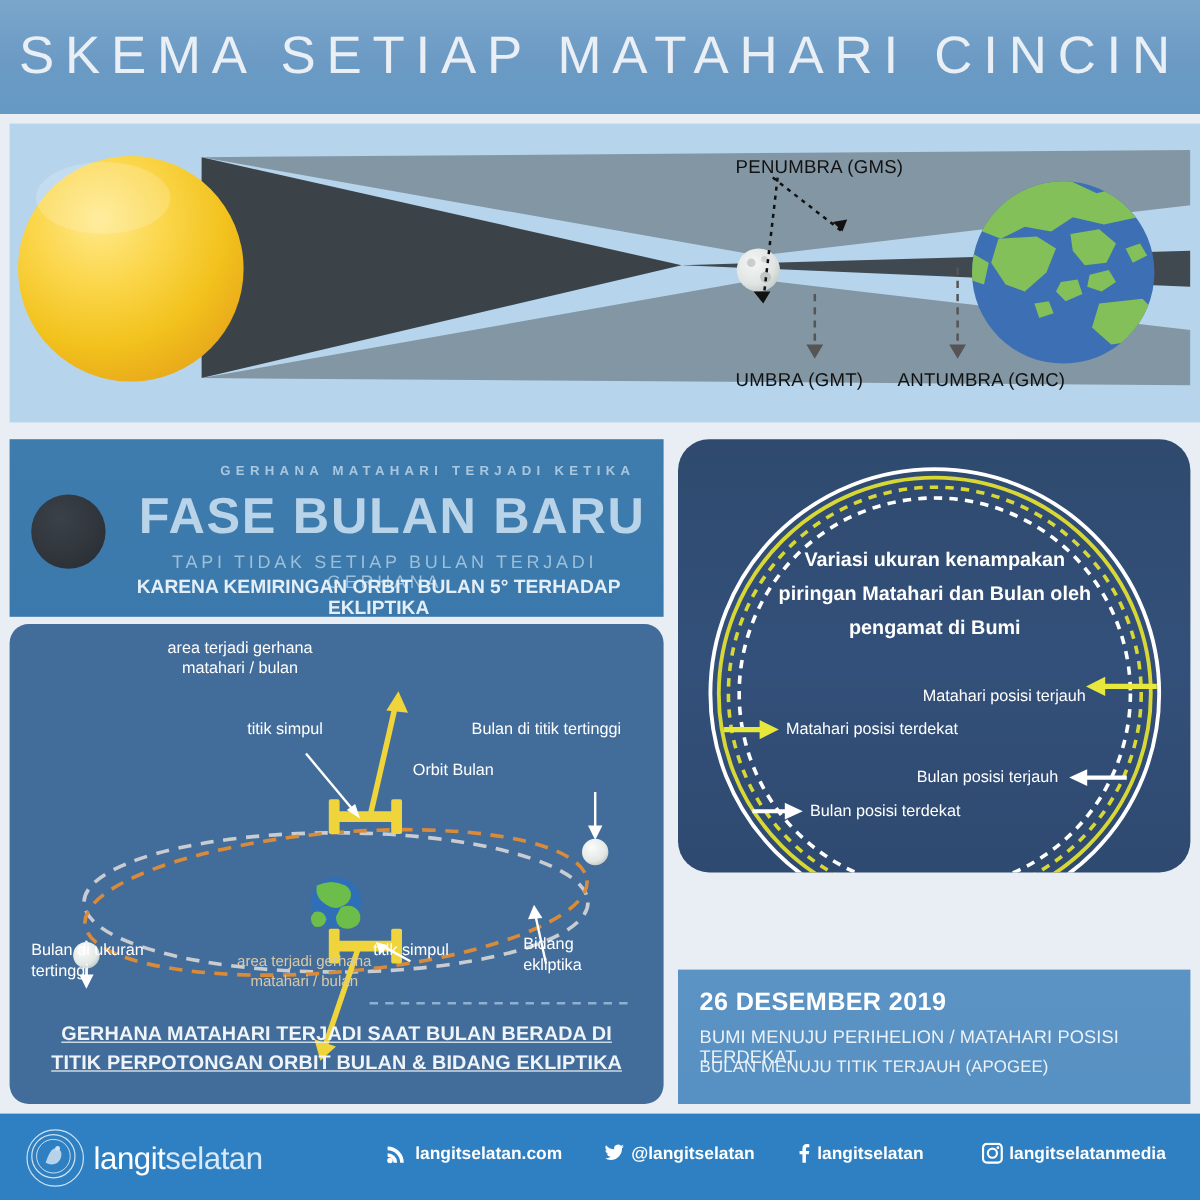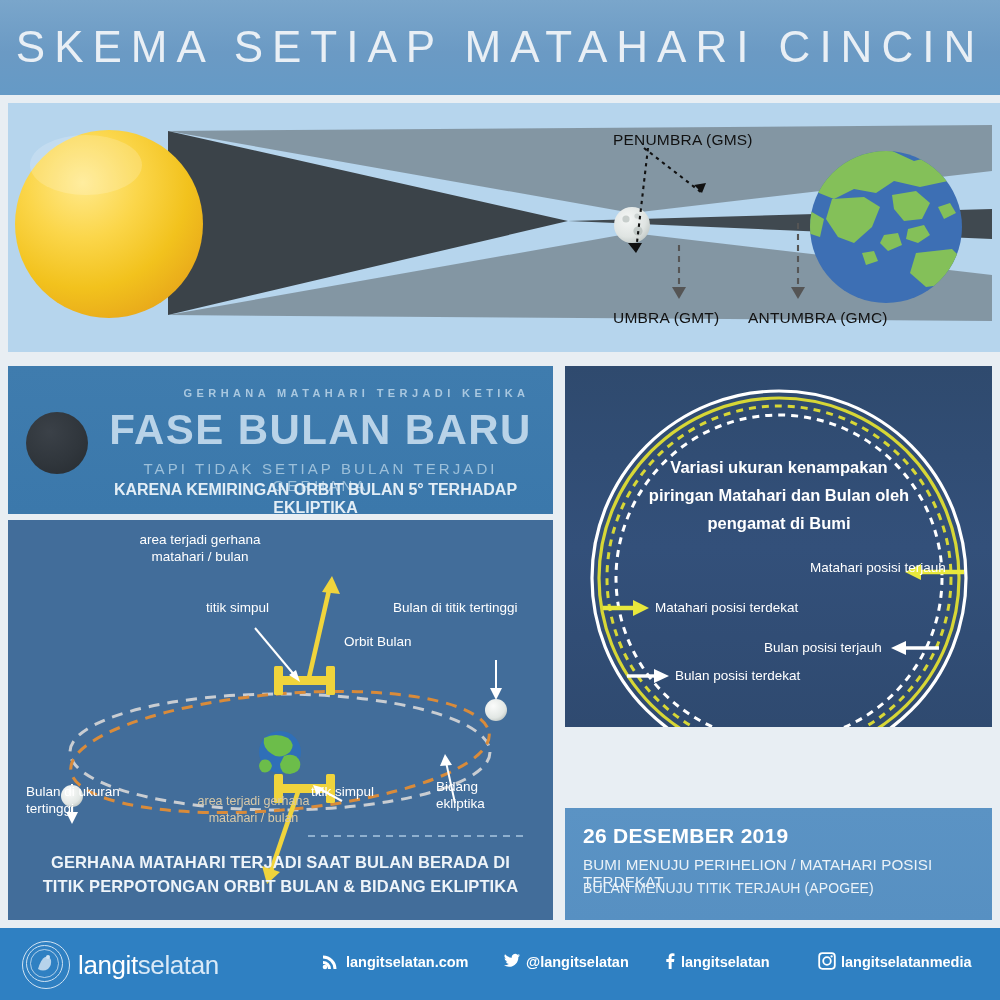--- a/index.html
+++ b/index.html
@@ -20,36 +20,36 @@
   .lbl{position:absolute;color:#111;font-size:15.5px;letter-spacing:.2px;
        font-family:"Liberation Sans",sans-serif;white-space:nowrap;}
 
   
   .panel-newmoon{position:absolute;left:8px;top:366px;width:545px;height:148px;
                  background:linear-gradient(180deg,#3f7cae 0%,#3b78ab 100%);}
   .nm-moon{position:absolute;left:18px;top:46px;width:62px;height:62px;border-radius:50%;
            background:radial-gradient(circle at 38% 32%,#3b4148 0%,#30363c 55%,#262b30 100%);}
   .nm-l1{position:absolute;left:95px;top:21px;width:435px;text-align:center;color:#a9c8e0;
          font-size:11px;letter-spacing:4.4px;font-weight:600;margin-left:36px;}
-  .nm-l2{position:absolute;left:95px;top:38px;width:435px;text-align:center;color:#b9d3e8;
+  .nm-l2{position:absolute;left:95px;top:38px;width:435px;text-align:right;color:#b9d3e8;
          font-size:42px;letter-spacing:1.4px;font-weight:bold;line-height:52px;}
   .nm-l3{position:absolute;left:95px;top:94px;width:435px;text-align:center;color:#9dc0da;
          font-size:15px;letter-spacing:3.1px;font-weight:500;}
   .nm-l4{position:absolute;left:75px;top:115px;width:465px;text-align:center;color:#e3eef6;
          font-size:16px;letter-spacing:0px;font-weight:600;}
 
   .panel-orbit{position:absolute;left:8px;top:520px;width:545px;height:400px;
-               background:#426d9a;overflow:hidden;}
+               background:#426d9a;overflow:hidden;border-radius:16px;}
   .orbit-cap{position:absolute;left:0;bottom:22px;width:545px;text-align:center;
-             color:#eef4f9;font-size:16.5px;font-weight:600;line-height:24px;letter-spacing:.1px;}
+             color:#eef4f9;font-size:16.5px;font-weight:600;line-height:24px;letter-spacing:.1px;text-decoration:underline;}
   .olbl{position:absolute;color:#ffffff;font-size:13.5px;line-height:17px;white-space:nowrap;}
   .olbl.tan{color:#d8c9a8;}
 
   .panel-circles{position:absolute;left:565px;top:366px;width:427px;height:361px;
-                 background:linear-gradient(180deg,#2f4a6e 0%,#33507a 50%,#2f4a70 100%);overflow:hidden;}
+                 background:linear-gradient(180deg,#2f4a6e 0%,#33507a 50%,#2f4a70 100%);overflow:hidden;border-radius:26px;}
   .circ-title{position:absolute;left:40px;top:87px;width:348px;text-align:center;color:#fff;
               font-size:16.5px;font-weight:bold;line-height:28px;}
   .clbl{position:absolute;color:#ffffff;font-size:13.5px;white-space:nowrap;}
 
   .panel-date{position:absolute;left:565px;top:808px;width:427px;height:112px;
               background:linear-gradient(180deg,#5b93c4 0%,#5790c2 100%);}
   .date-big{position:absolute;left:18px;top:16px;color:#ffffff;font-size:21px;font-weight:bold;letter-spacing:.3px;}
   .date-s1{position:absolute;left:18px;top:48px;color:#eaf2f8;font-size:15.2px;font-weight:500;letter-spacing:.1px;}
   .date-s2{position:absolute;left:18px;top:72px;color:#eaf2f8;font-size:14px;font-weight:500;letter-spacing:.1px;}
 
@@ -257,21 +257,21 @@
         <polygon points="104,310 89,303 89,317" fill="#ffffff"></polygon>
       </g>
     </svg>
 
     <div class="circ-title">
       <span>Variasi ukuran kenampakan</span><br>
       <span>piringan Matahari dan Bulan oleh</span><br>
       <span>pengamat di Bumi</span>
     </div>
 
-    <div class="clbl" style="left:204px;top:194px;margin-left:41px;">Matahari posisi terjauh</div>
+    <div class="clbl" style="left:204px;top:206px;">Matahari posisi terjauh</div>
     <div class="clbl" style="left:90px;top:234px;">Matahari posisi terdekat</div>
     <div class="clbl" style="left:199px;top:274px;">Bulan posisi terjauh</div>
     <div class="clbl" style="left:110px;top:302px;">Bulan posisi terdekat</div>
   </div>
 
   <div class="panel-date">
     <div class="date-big">26 DESEMBER 2019</div>
     <div class="date-s1">BUMI MENUJU PERIHELION / MATAHARI POSISI TERDEKAT</div>
     <div class="date-s2">BULAN MENUJU TITIK TERJAUH (APOGEE)</div>
   </div>

